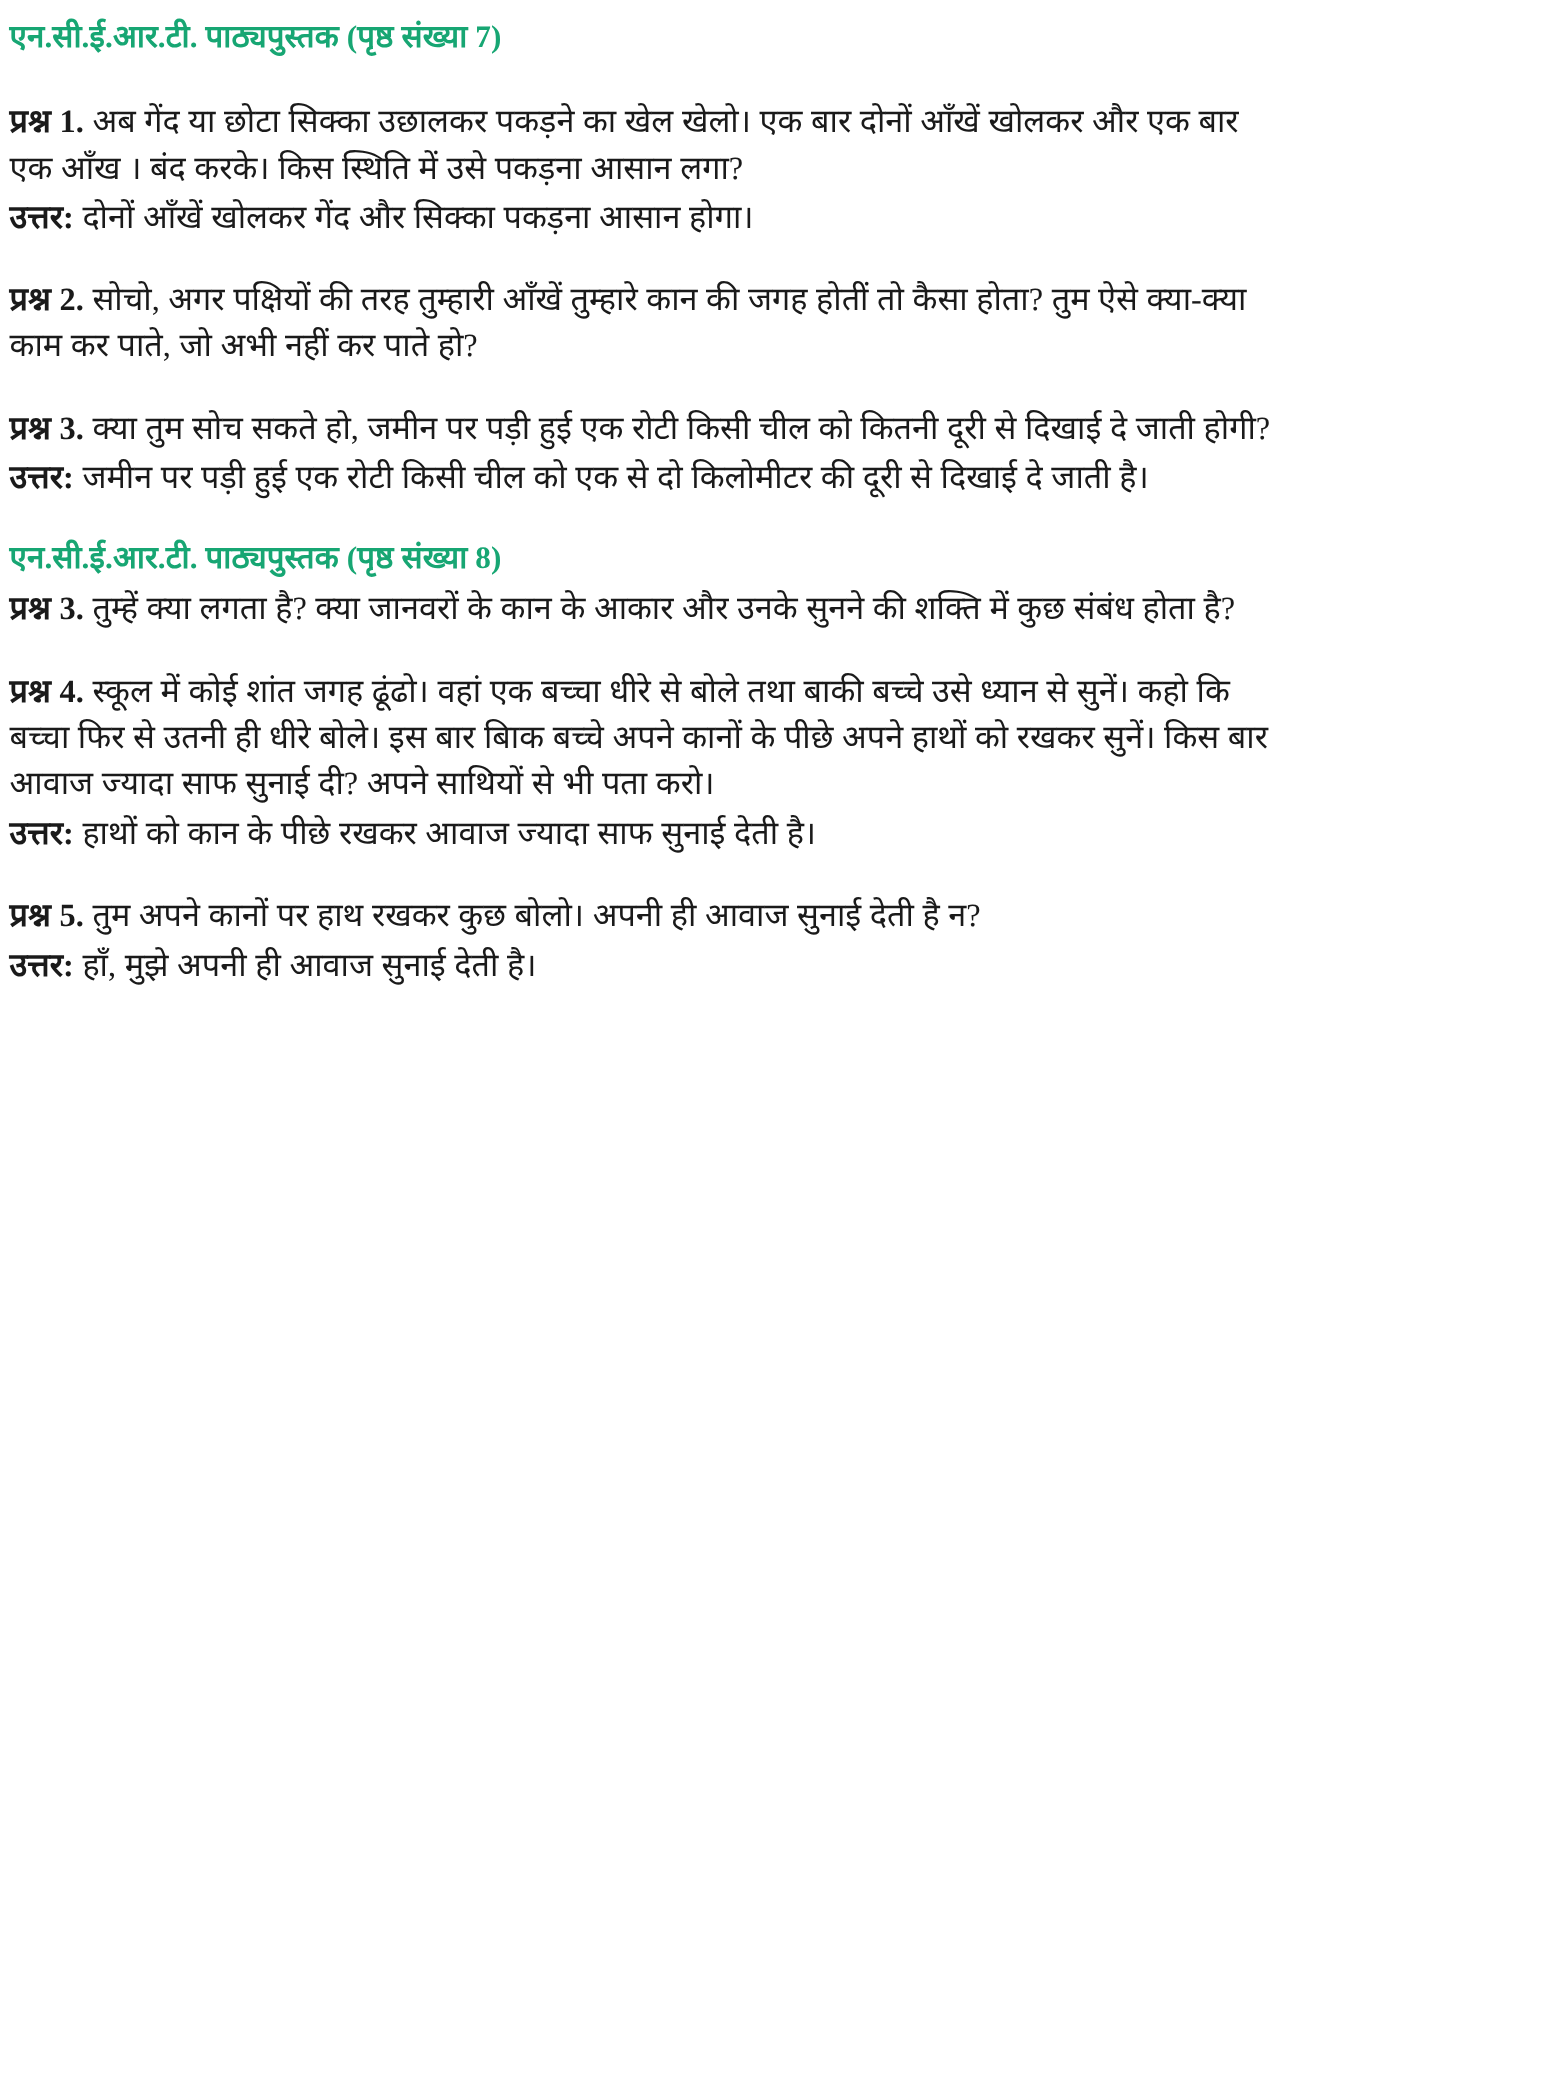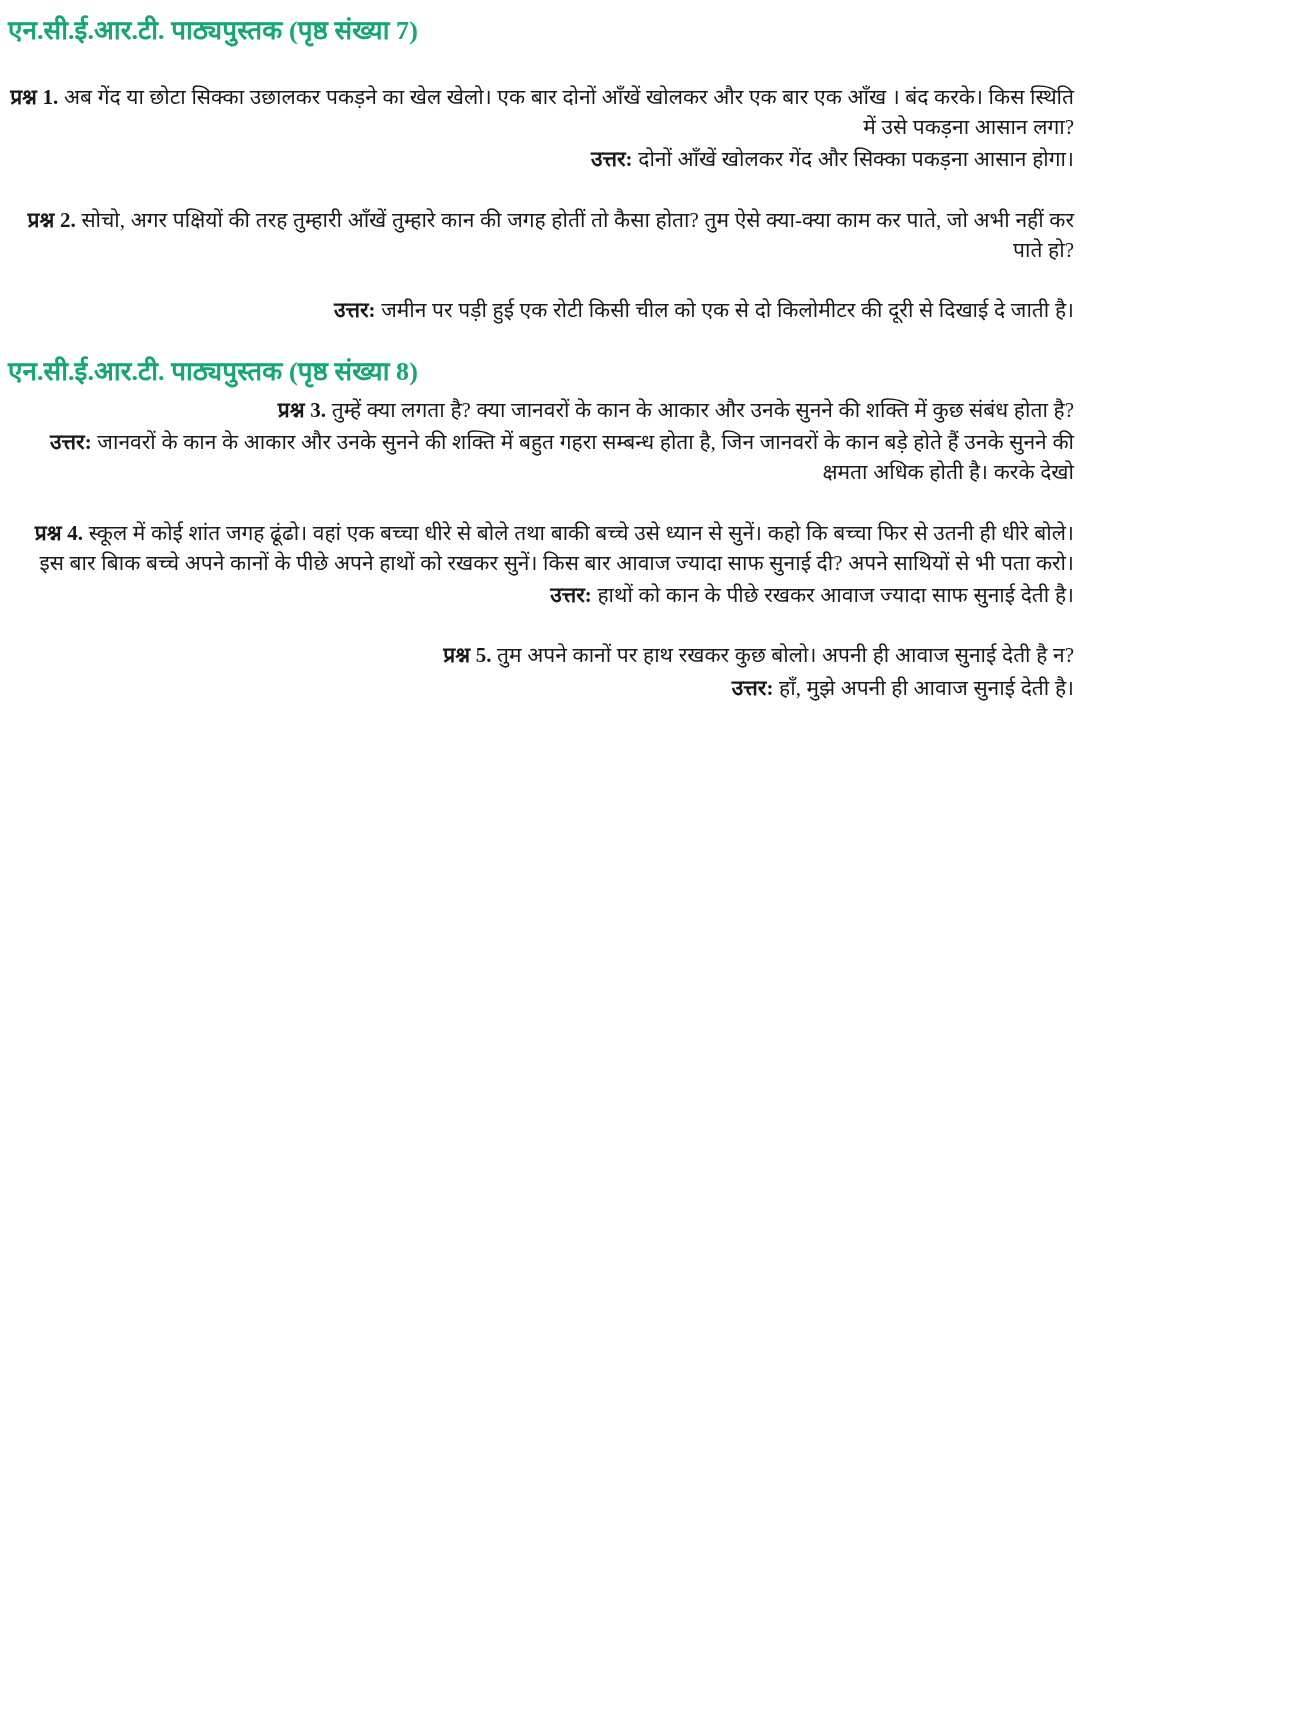--- a/index.html
+++ b/index.html
@@ -30,24 +30,24 @@
   .section-heading.second {
     margin-top: 24px;
   }
   .qa-block {
     margin: 0 0 30px 0;
   }
   .qa-block:last-child {
     margin-bottom: 18px;
   }
   .qa-line {
-    font-size: 21px;
+    font-size: 27px;
     line-height: 1.44;
     margin: 0 0 2px 0;
-    text-align: right;
+    text-align: left;
     word-spacing: 0.4px;
   }
   .lbl {
     font-weight: bold;
   }
   .first-block {
     margin-top: 34px;
   }
 </style>
 </head>
@@ -70,37 +70,37 @@
 
   <div class="qa-block">
     <p class="qa-line">
       <span class="lbl">प्रश्न 2.</span>
       <span>सोचो, अगर पक्षियों की तरह तुम्हारी आँखें तुम्हारे कान की जगह होतीं तो कैसा होता? तुम ऐसे क्या-क्या काम कर पाते, जो अभी नहीं कर पाते हो?</span>
     </p>
   </div>
 
   <div class="qa-block">
     <p class="qa-line">
+      <span class="lbl">प्रश्न 3.</span>
+      <span>क्या तुम सोच सकते हो, जमीन पर पड़ी हुई एक रोटी किसी चील को कितनी दूरी से दिखाई दे जाती होगी?</span>
+    </p>
+    <p class="qa-line">
       <span class="lbl">उत्तर:</span>
       <span>जमीन पर पड़ी हुई एक रोटी किसी चील को एक से दो किलोमीटर की दूरी से दिखाई दे जाती है।</span>
     </p>
   </div>
 
   <h2 class="section-heading second">एन.सी.ई.आर.टी. पाठ्यपुस्तक (पृष्ठ संख्या 8)</h2>
 
 
 
   <div class="qa-block">
     <p class="qa-line">
       <span class="lbl">प्रश्न 3.</span>
       <span>तुम्हें क्या लगता है? क्या जानवरों के कान के आकार और उनके सुनने की शक्ति में कुछ संबंध होता है?</span>
-    </p>
-    <p class="qa-line">
-      <span class="lbl">उत्तर:</span>
-      <span>जानवरों के कान के आकार और उनके सुनने की शक्ति में बहुत गहरा सम्बन्ध होता है, जिन जानवरों के कान बड़े होते हैं उनके सुनने की क्षमता अधिक होती है। करके देखो</span>
     </p>
   </div>
 
   <div class="qa-block">
     <p class="qa-line">
       <span class="lbl">प्रश्न 4.</span>
       <span>स्कूल में कोई शांत जगह ढूंढो। वहां एक बच्चा धीरे से बोले तथा बाकी बच्चे उसे ध्यान से सुनें। कहो कि बच्चा फिर से उतनी ही धीरे बोले। इस बार बािक बच्चे अपने कानों के पीछे अपने हाथों को रखकर सुनें। किस बार आवाज ज्यादा साफ सुनाई दी? अपने साथियों से भी पता करो।</span>
     </p>
     <p class="qa-line">
       <span class="lbl">उत्तर:</span>

